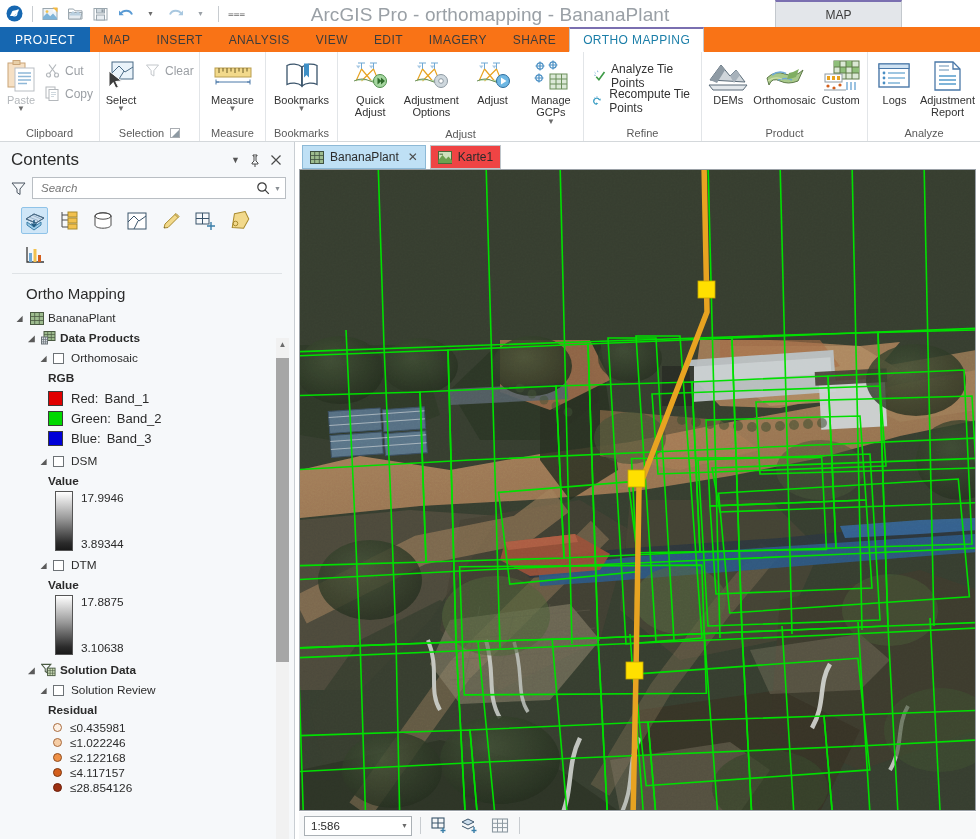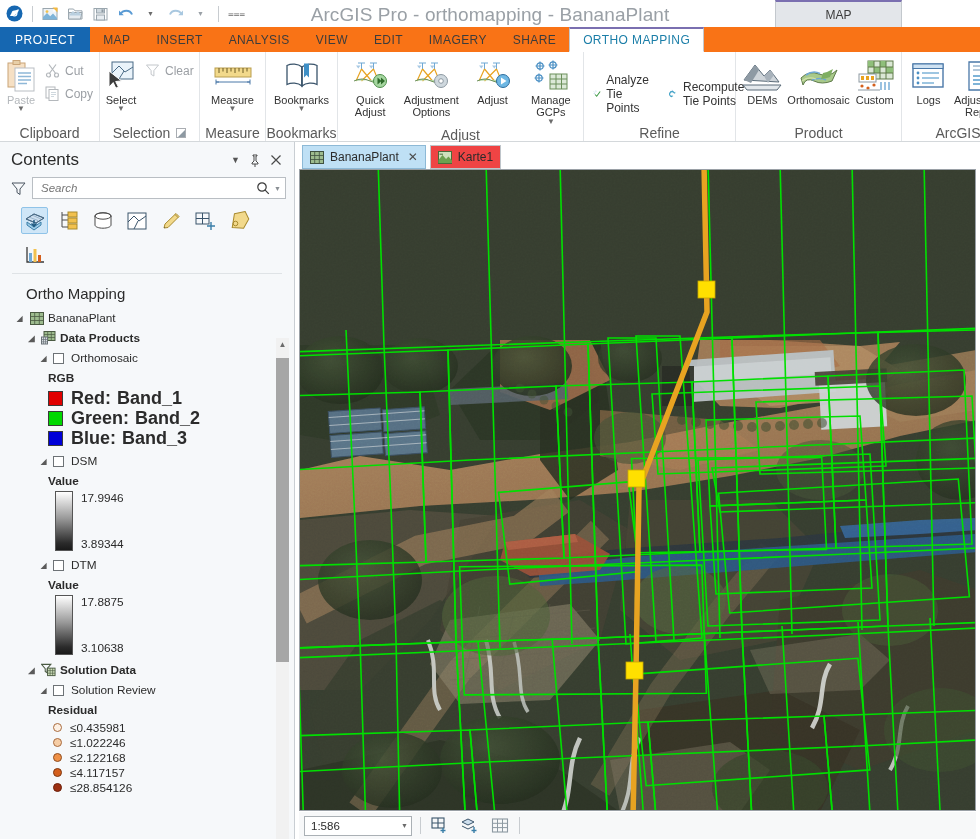--- a/index.html
+++ b/index.html
@@ -65,21 +65,21 @@
     background:#ffffff; border-bottom:1px solid #d4d8db;
     display:flex; align-items:stretch;
   }
   .rgroup {
     position:relative; display:flex; flex-direction:column;
     border-right:1px solid #e2e5e8;
     padding:2px 4px 0 4px;
   }
   .rgroup-body { flex:1; display:flex; align-items:flex-start; gap:2px; padding-top:2px;}
   .rgroup-label {
-    height:17px; font-size:14px; color:#5a5a5a;
+    height:17px; font-size:11px; color:#5a5a5a;
     display:flex; align-items:center; justify-content:center; gap:6px;
   }
   .rgroup-label .dlg {
     width:10px; height:10px; border:1px solid #a9adb2; position:relative;
     display:inline-block;
   }
   .bigbtn {
     width:58px; display:flex; flex-direction:column; align-items:center;
     padding:2px 1px; text-align:center; line-height:1.12;
     font-size:11px; color:#333;
@@ -129,21 +129,21 @@
     flex:1; overflow:hidden; position:relative; padding:4px 0 0 0;
   }
   .toc-inner { padding-left:4px; }
   .toc-h1 { font-size:15px; color:#2b2b2b; padding:7px 0 6px 22px; }
   .trow { display:flex; align-items:center; gap:4px; height:20px; font-size:11.8px; color:#2b2b2b; }
   .trow.bold { font-weight:bold; }
   .exp { width:11px; display:flex; align-items:center; justify-content:center; color:#5a5a5a; font-size:8px; }
   .chk { width:11px; height:11px; border:1px solid #6d7276; background:#fff; display:inline-block; }
   .ticon { width:15px; height:15px; display:flex; align-items:center; justify-content:center; }
   .swatch { width:15px; height:15px; border:1px solid #3a3a3a; display:inline-block; }
-  .band-lbl { font-family:"Liberation Sans", sans-serif; font-size:18px;font-weight:bold; }
+  .band-lbl { font-family:"Liberation Sans", sans-serif; font-size:13px; }
   .ramp {
     width:18px; height:60px;
     background:linear-gradient(to bottom,#ffffff,#9a9a9a 45%,#2b2b2b 88%,#1a1a1a);
     border:1px solid #555;
   }
   .rampwrap { display:flex; align-items:stretch; gap:8px; }
   .rampvals { display:flex; flex-direction:column; justify-content:space-between; font-size:11.8px;align-items:flex-end; }
   .dot { width:9px; height:9px; border-radius:50%; display:inline-block; border:1px solid #7a4a28; }
 
   .v-scroll {
@@ -451,21 +451,21 @@
               </svg>
         </div>
         <div class="lbl">Manage GCPs</div>
         <div class="caret">▼</div>
       </div>
     </div>
     <div class="rgroup-label">Adjust</div>
   </div>
 
   <div class="rgroup" style="width:152px;">
-    <div class="rgroup-body" style="flex-direction:row; padding-top:10px;align-items:center;">
+    <div class="rgroup-body" style="flex-direction:column; padding-top:10px;">
       <div class="smallbtn enabled">
         <svg width="16" height="16" viewBox="0 0 16 16">
               <g stroke="#6fa8d4" stroke-width="1.1" fill="none">
                 <path d="M2 3.5l1.3 1.3M5.5 1.5l.4 1.8M1.5 7l1.8.3"></path>
               </g>
               <path d="M4 9l3.2 3.5L14 3" fill="none" stroke="#3e9b47" stroke-width="2"></path>
             </svg>
         <span>Analyze Tie Points</span>
       </div>
       <div class="smallbtn enabled">
@@ -573,21 +573,21 @@
                   <path d="M8 6h10M8 10h10"></path>
                 </g>
                 <g stroke="#7fb4d8" stroke-width="1.8">
                   <path d="M8 16h17M8 20h17M8 24h17"></path>
                 </g>
               </svg>
         </div>
         <div class="lbl">Adjustment Report</div>
       </div>
     </div>
-    <div class="rgroup-label">ArcGIS</div>
+    <div class="rgroup-label">Analyze</div>
   </div>
 </div>
 
 <div class="contents">
   <div class="contents-head">
     <div class="contents-title">Contents</div>
     <div class="cp-icons">
       <span style="font-size:9px;">▼</span>
       <span>
         <svg width="12" height="13" viewBox="0 0 12 13">

